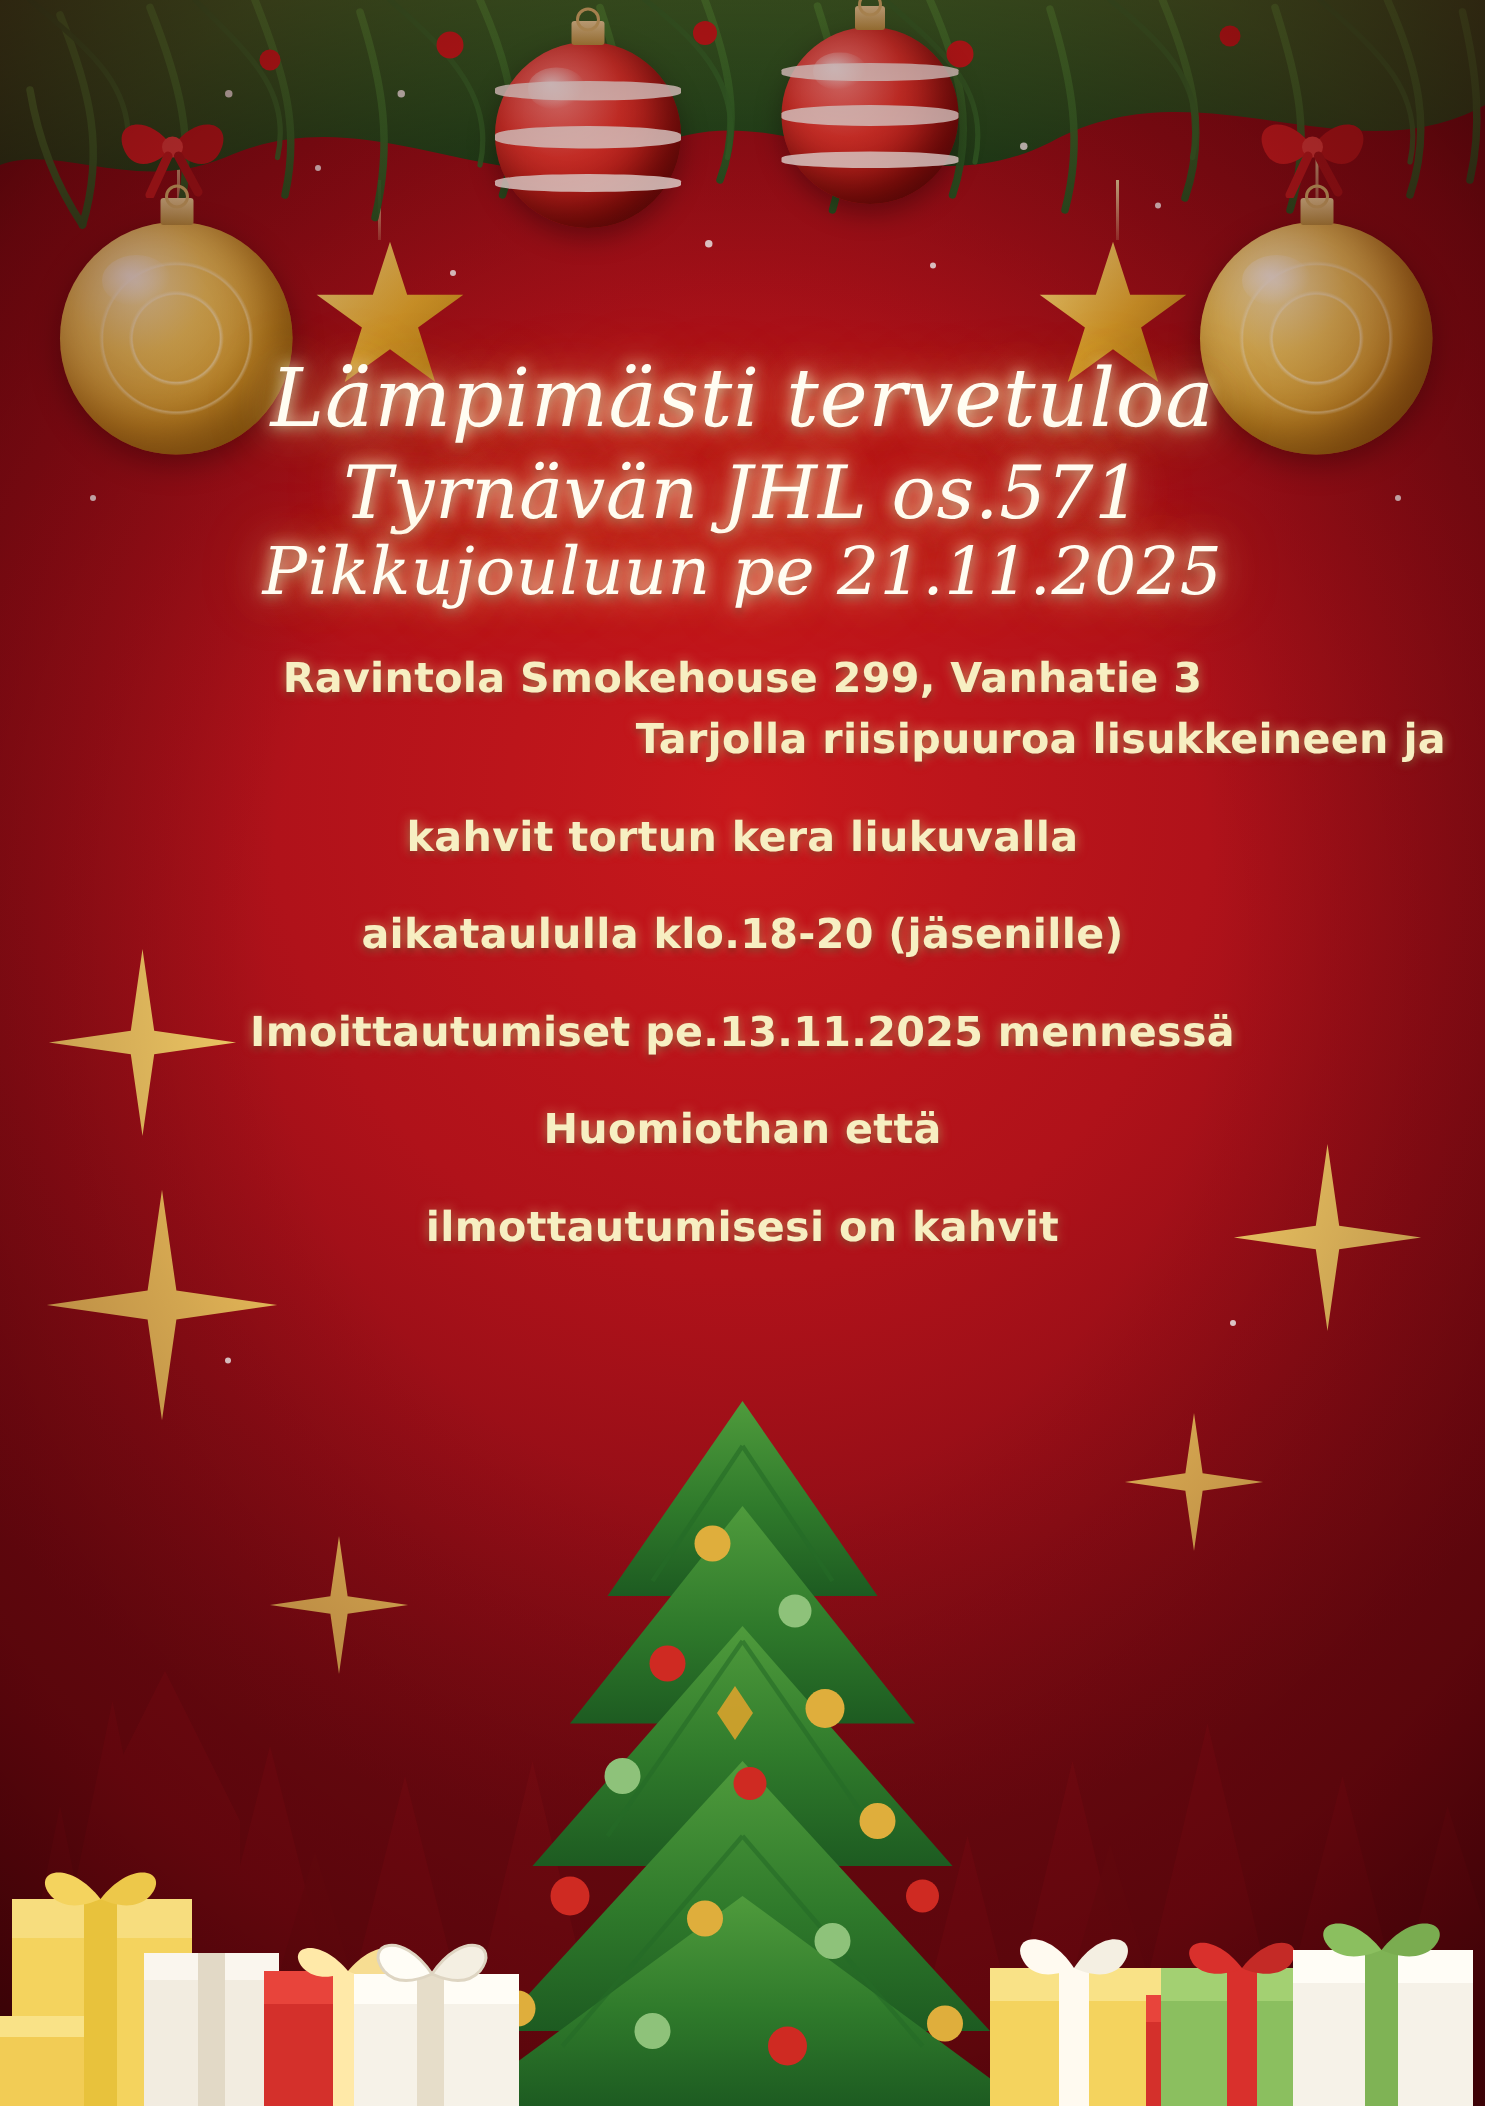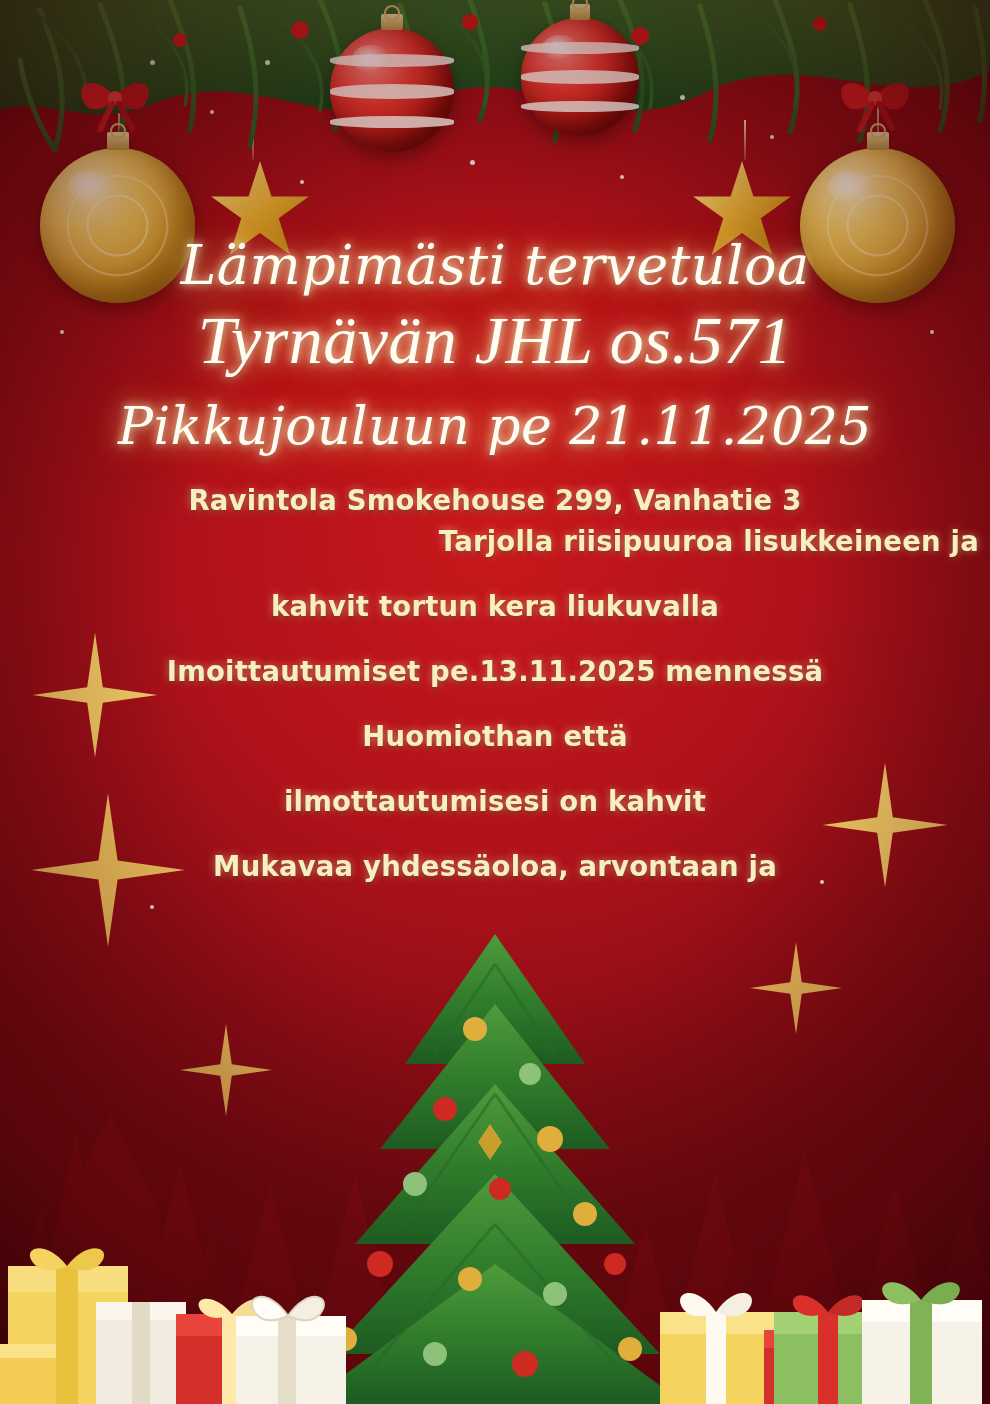--- a/index.html
+++ b/index.html
@@ -127,37 +127,37 @@
     opacity: .85;
   }
 
   
   .content {
     position: absolute;
     left: 0; right: 0;
     top: 236px;
     z-index: 7;
     text-align: center;
-    padding: 0 11px;
+    padding: 0 26px;
   }
   .headline {
     font-family: "DejaVu Serif", serif;
     font-style: italic;
     color: #fffdf2;
     text-shadow:
       0 0 10px rgba(255,248,205,.95),
       0 0 26px rgba(255,214,120,.75),
       0 0 48px rgba(255,170,60,.45),
       0 3px 5px rgba(90,0,0,.55);
     line-height: 1.12;
     letter-spacing: .5px;
   }
   .headline .l1 { display: block; font-size: 54px; }
-  .headline .l2 { display: block; font-size: 68px; margin-top: 6px; font-family: Liberation Serif, serif; }
-  .headline .l3 { display: block; font-size: 52px; margin-top: 18px; }
+  .headline .l2 { display: block; font-size: 49px; margin-top: 6px; }
+  .headline .l3 { display: block; font-size: 44px; margin-top: 0; }
 
   .body-text {
     margin-top: 26px;
     color: #f7efc2;
     font-weight: bold;
     font-size: 27.5px;
     line-height: 1.42;
     letter-spacing: .2px;
     text-shadow:
       0 0 8px rgba(255,230,150,.55),
@@ -363,24 +363,24 @@
   <div class="content">
     <div class="headline">
       <span class="l1">Lämpimästi  tervetuloa</span>
       <span class="l2">Tyrnävän JHL os.571</span>
       <span class="l3">Pikkujouluun pe 21.11.2025</span>
     </div>
     <div class="body-text">
       <span class="line">Ravintola Smokehouse 299, Vanhatie 3</span>
       <span class="line sp">Tarjolla riisipuuroa lisukkeineen ja</span>
       <span class="line">kahvit tortun kera liukuvalla</span>
+      <span class="line">aikataululla klo.18-20 (jäsenille)</span>
       <span class="line">Imoittautumiset pe.13.11.2025 mennessä</span>
       <span class="line">Huomiothan että</span>
       <span class="line">ilmottautumisesi on kahvit</span>
-      <span class="line">Mukavaa yhdessäoloa, arvontaan ja</span>
     </div>
   </div>
 
   <svg class="tree" viewBox="0 0 420 470" preserveAspectRatio="none">
     <defs>
       <linearGradient id="tg" x1="0" y1="0" x2="0" y2="1">
         <stop offset="0%" stop-color="#4f9b3c"></stop>
         <stop offset="55%" stop-color="#2f7a2b"></stop>
         <stop offset="100%" stop-color="#1d5b21"></stop>
       </linearGradient>

